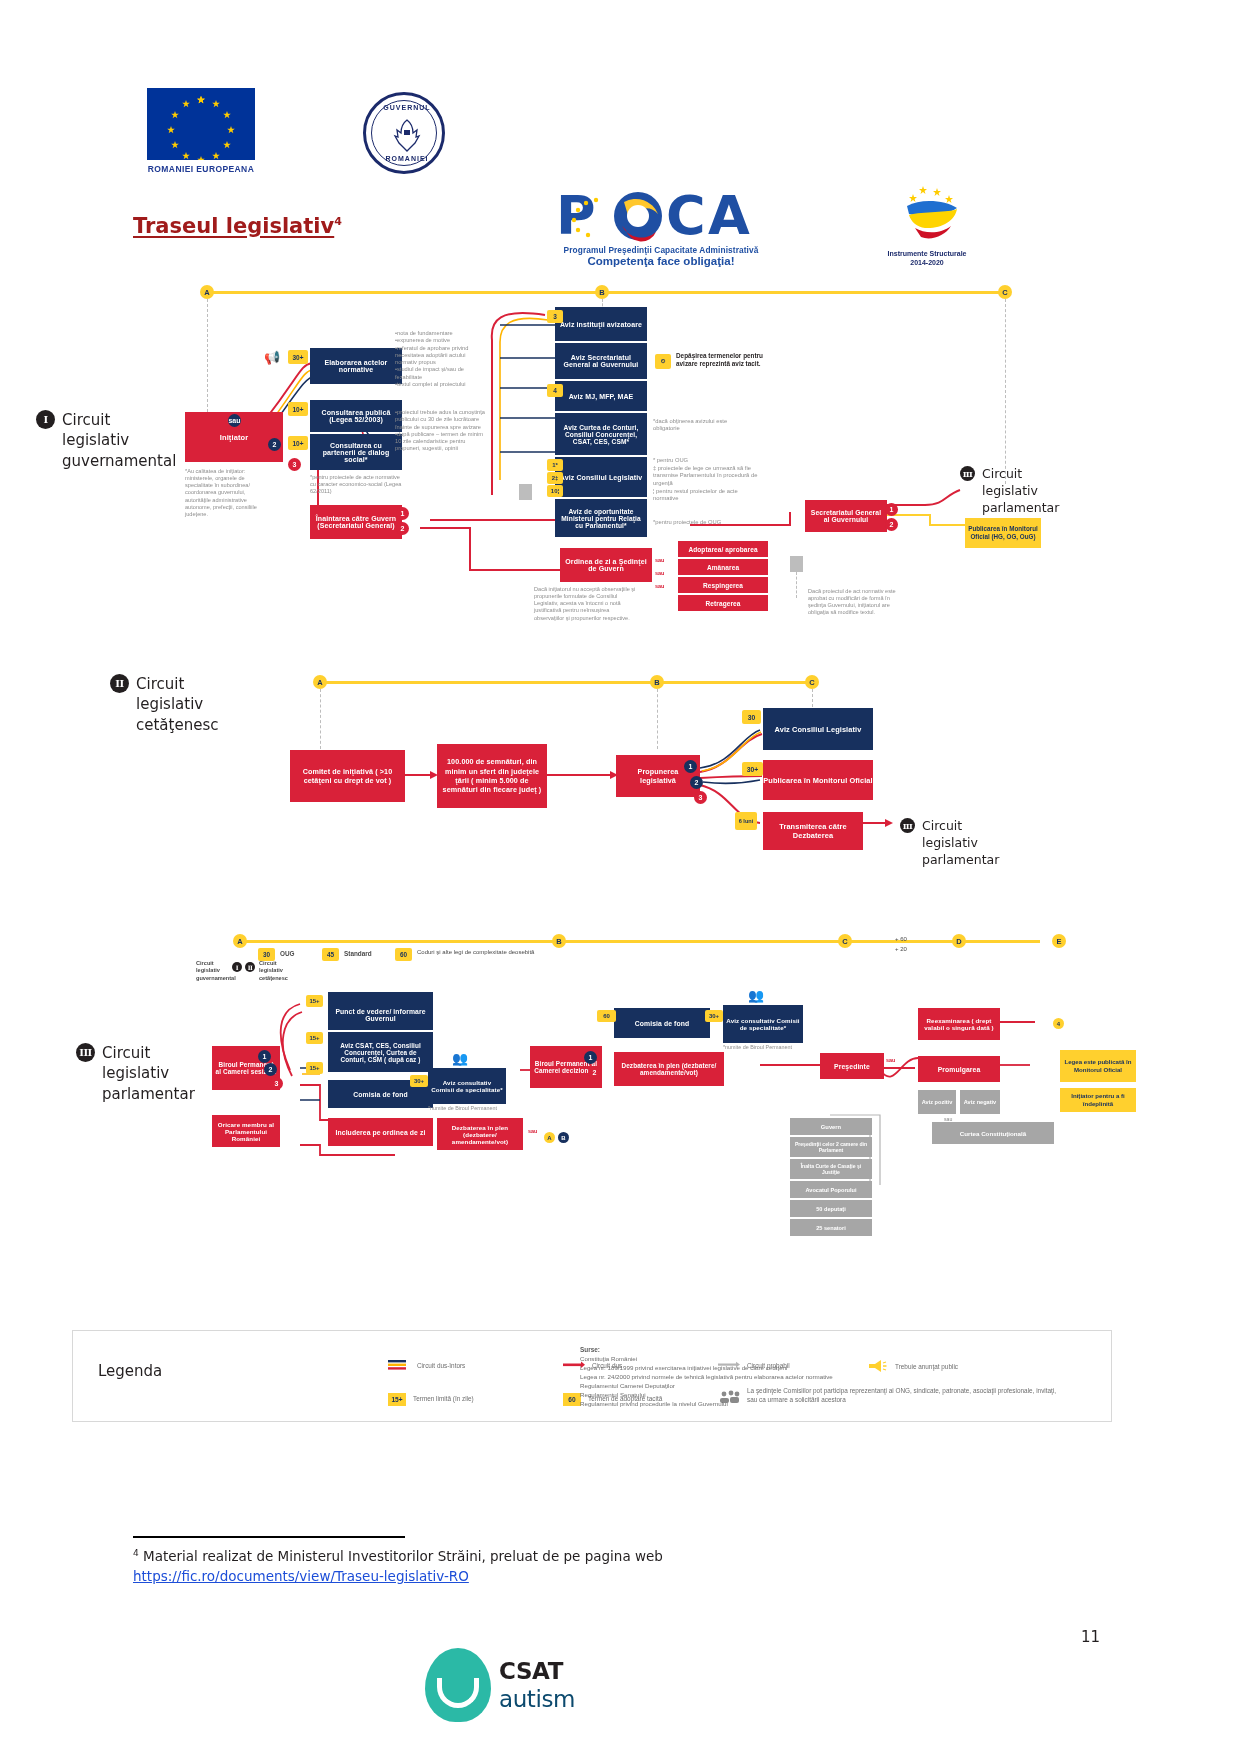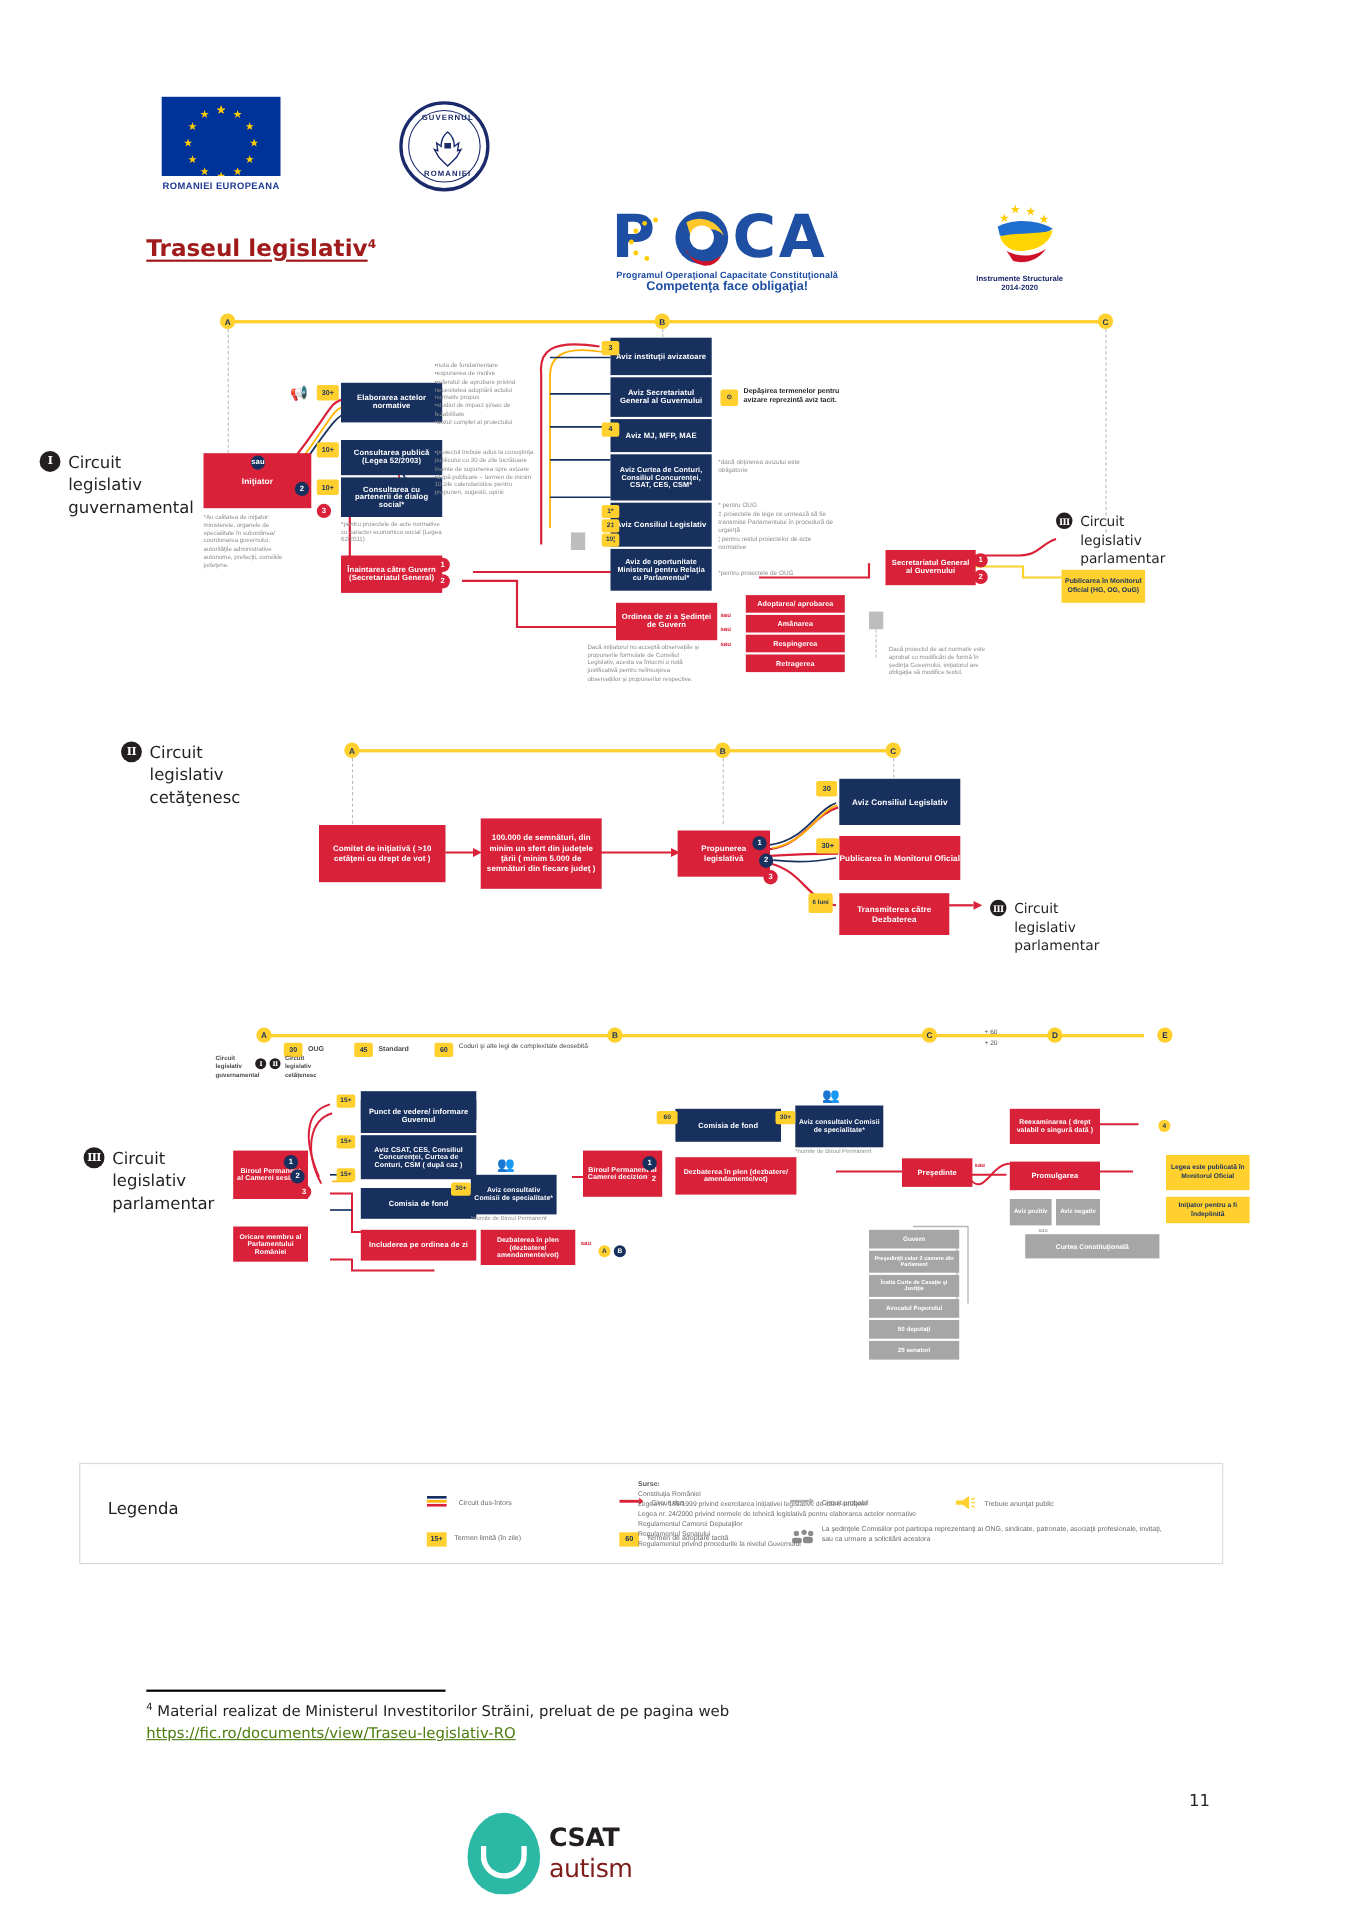--- a/index.html
+++ b/index.html
@@ -58,29 +58,29 @@
   .legend-title{position:absolute;left:25px;top:31px;font-family:"DejaVu Sans",sans-serif;font-size:15px;color:#231f20;}
   .lg-item{position:absolute;display:flex;align-items:center;gap:7px;font-size:6.4px;color:#6d6d6d;line-height:1.35;}
   .lg-sw{flex:0 0 auto;}
   .surse{position:absolute;left:580px;top:1345px;width:300px;font-size:6.2px;color:#6d6d6d;line-height:1.45;}
   .surse b{font-size:6.4px;color:#5a5a5a;}
 
   
   .fn-rule{position:absolute;left:133px;top:1536px;width:272px;height:2px;background:#000;}
   .footnote{position:absolute;left:133px;top:1546px;width:760px;font-family:"DejaVu Sans",sans-serif;font-size:13.5px;line-height:1.5;color:#231f20;}
   .footnote sup{font-size:9px;}
-  .fn-link{color:#4d7c0f;text-decoration:underline;margin-top:25px;}
+  .fn-link{color:#1d4ed8;text-decoration:underline;margin-top:25px;}
   .pageno{position:absolute;right:140px;top:1628px;font-family:"DejaVu Sans",sans-serif;font-size:15px;color:#231f20;}
 
   
   .ha{position:absolute;left:425px;top:1648px;width:180px;height:80px;}
   .ha-blob{position:absolute;left:0;top:0;width:66px;height:74px;background:#2bb9a6;border-radius:50% 50% 46% 46%/55% 55% 45% 45%;}
   .ha-smile{position:absolute;left:12px;top:30px;width:42px;height:30px;border:5px solid #fff;border-top:none;border-radius:0 0 40px 40px;box-sizing:border-box;}
   .ha-help{position:absolute;left:74px;top:10px;font-family:"DejaVu Sans",sans-serif;font-size:23px;font-weight:700;color:#231f20;letter-spacing:-.4px;}
-  .ha-autism{position:absolute;left:74px;top:38px;font-family:"DejaVu Sans",sans-serif;font-size:23px;font-weight:400;color:#7f1d1d;letter-spacing:-.4px;}
+  .ha-autism{position:absolute;left:74px;top:38px;font-family:"DejaVu Sans",sans-serif;font-size:23px;font-weight:400;color:#0c4a6e;letter-spacing:-.4px;}
 </style>
 </head>
 <body>
 
 <div class="page">
 
   <div class="logobar">
 
     <div class="eu-flag">
       <svg class="eu-stars" viewBox="0 0 108 72">
@@ -130,21 +130,21 @@
               <circle cx="32" cy="47" r="2.2" fill="#FFCC00"></circle>
           </g>
           <path d="M58 28 a24 24 0 1 1 48 0 a24 24 0 1 1 -48 0 z" fill="#1f4fa3"></path>
           <path d="M68 14 a24 24 0 0 1 34 12 a16 16 0 0 0 -28 8 z" fill="#FFC72C"></path>
           <path d="M66 38 a22 22 0 0 0 34 6 a16 16 0 0 1 -30 -2 z" fill="#CE1126"></path>
           <circle cx="82" cy="28" r="11" fill="#fff"></circle>
           <text x="110" y="46" font-family="DejaVu Sans, sans-serif" font-size="54" font-weight="bold" fill="#1f4fa3">C</text>
           <text x="152" y="46" font-family="DejaVu Sans, sans-serif" font-size="54" font-weight="bold" fill="#1f4fa3">A</text>
         </svg>
       </div>
-      <div class="poca-sub1">Programul Operaţional Capacitate Constituţională</div>
+      <div class="poca-sub1">Programul Preşedinţii Capacitate Administrativă</div>
       <div class="poca-sub2">Competenţa face obligaţia!</div>
     </div>
 
     <div class="instr">
       <div class="instr-mark">
         <svg viewBox="0 0 84 62" width="84" height="62">
           <g fill="#FFCC00">
             <polygon points="38,2 39,5 42,5 39.6,6.9 40.5,10 38,8.1 35.5,10 36.4,6.9 34,5 37,5"></polygon>
             <polygon points="52,4 53,7 56,7 53.6,8.9 54.5,12 52,10.1 49.5,12 50.4,8.9 48,7 51,7"></polygon>
             <polygon points="64,11 65,14 68,14 65.6,15.9 66.5,19 64,17.1 61.5,19 62.4,15.9 60,14 63,14"></polygon>

